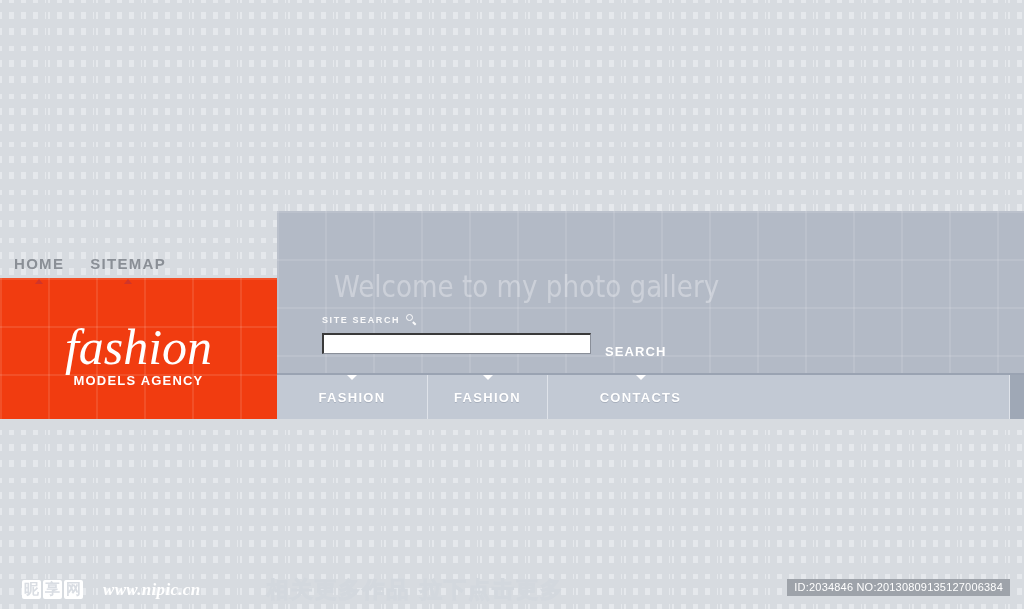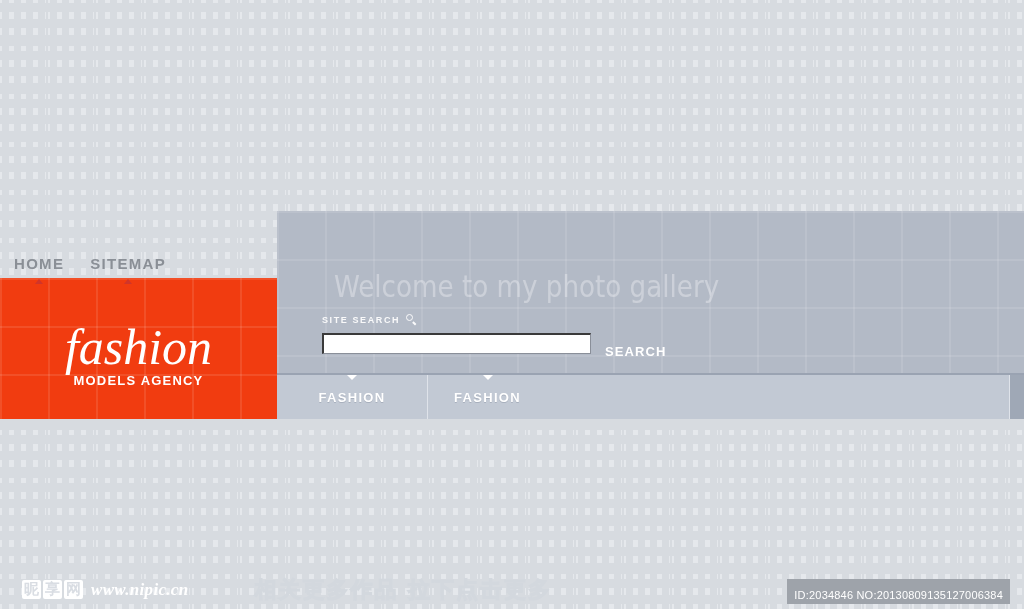--- a/index.html
+++ b/index.html
@@ -303,21 +303,21 @@
     background: #ffffff;
     color: #d9dde3;
     font-family: "DejaVu Sans", sans-serif;
     font-size: 15px;
     font-weight: bold;
     line-height: 19px;
     padding: 0 2px;
     border-radius: 2px;
   }
   #nipic-url {
-    margin-left: 8px;
+    margin-left: 20px;
     font-family: "Liberation Serif", serif;
     font-style: italic;
     font-weight: bold;
     font-size: 17px;
     color: #ffffff;
     letter-spacing: .3px;
   }
   #cn-watermark {
     margin-left: 66px;
     font-family: "DejaVu Sans", sans-serif;
@@ -328,21 +328,21 @@
     letter-spacing: 2px;
     white-space: nowrap;
   }
   #id-badge {
     position: absolute;
     right: 14px;
     top: 9px;
     background: #9ea3aa;
     color: #ffffff;
     font-size: 11px;
-    padding: 10px 7px 3px 7px;
+    padding: 2px 7px 3px 7px;
     letter-spacing: .2px;
     font-family: "Liberation Sans", sans-serif;
     white-space: nowrap;
   }
 </style>
 </head>
 <body>
 
 <div id="stage">
 
@@ -366,20 +366,24 @@
 
   <div id="navbar">
     <div class="nav-item" style="width:150px">
       <span class="caret"></span>
       <span>FASHION</span>
     </div>
     <div class="nav-item" style="width:119px">
       <span class="caret"></span>
       <span>FASHION</span>
     </div>
+    <div class="nav-item" style="width:185px">
+      <span class="caret"></span>
+      <span>CONTACTS</span>
+    </div>
     <div id="nav-edge"></div>
   </div>
 
   <div id="brand-block">
     <div id="brand-word">fashion</div>
     <div id="brand-sub">MODELS AGENCY</div>
   </div>
 
   <div id="topnav">
     <div id="top-home" class="top-item">

